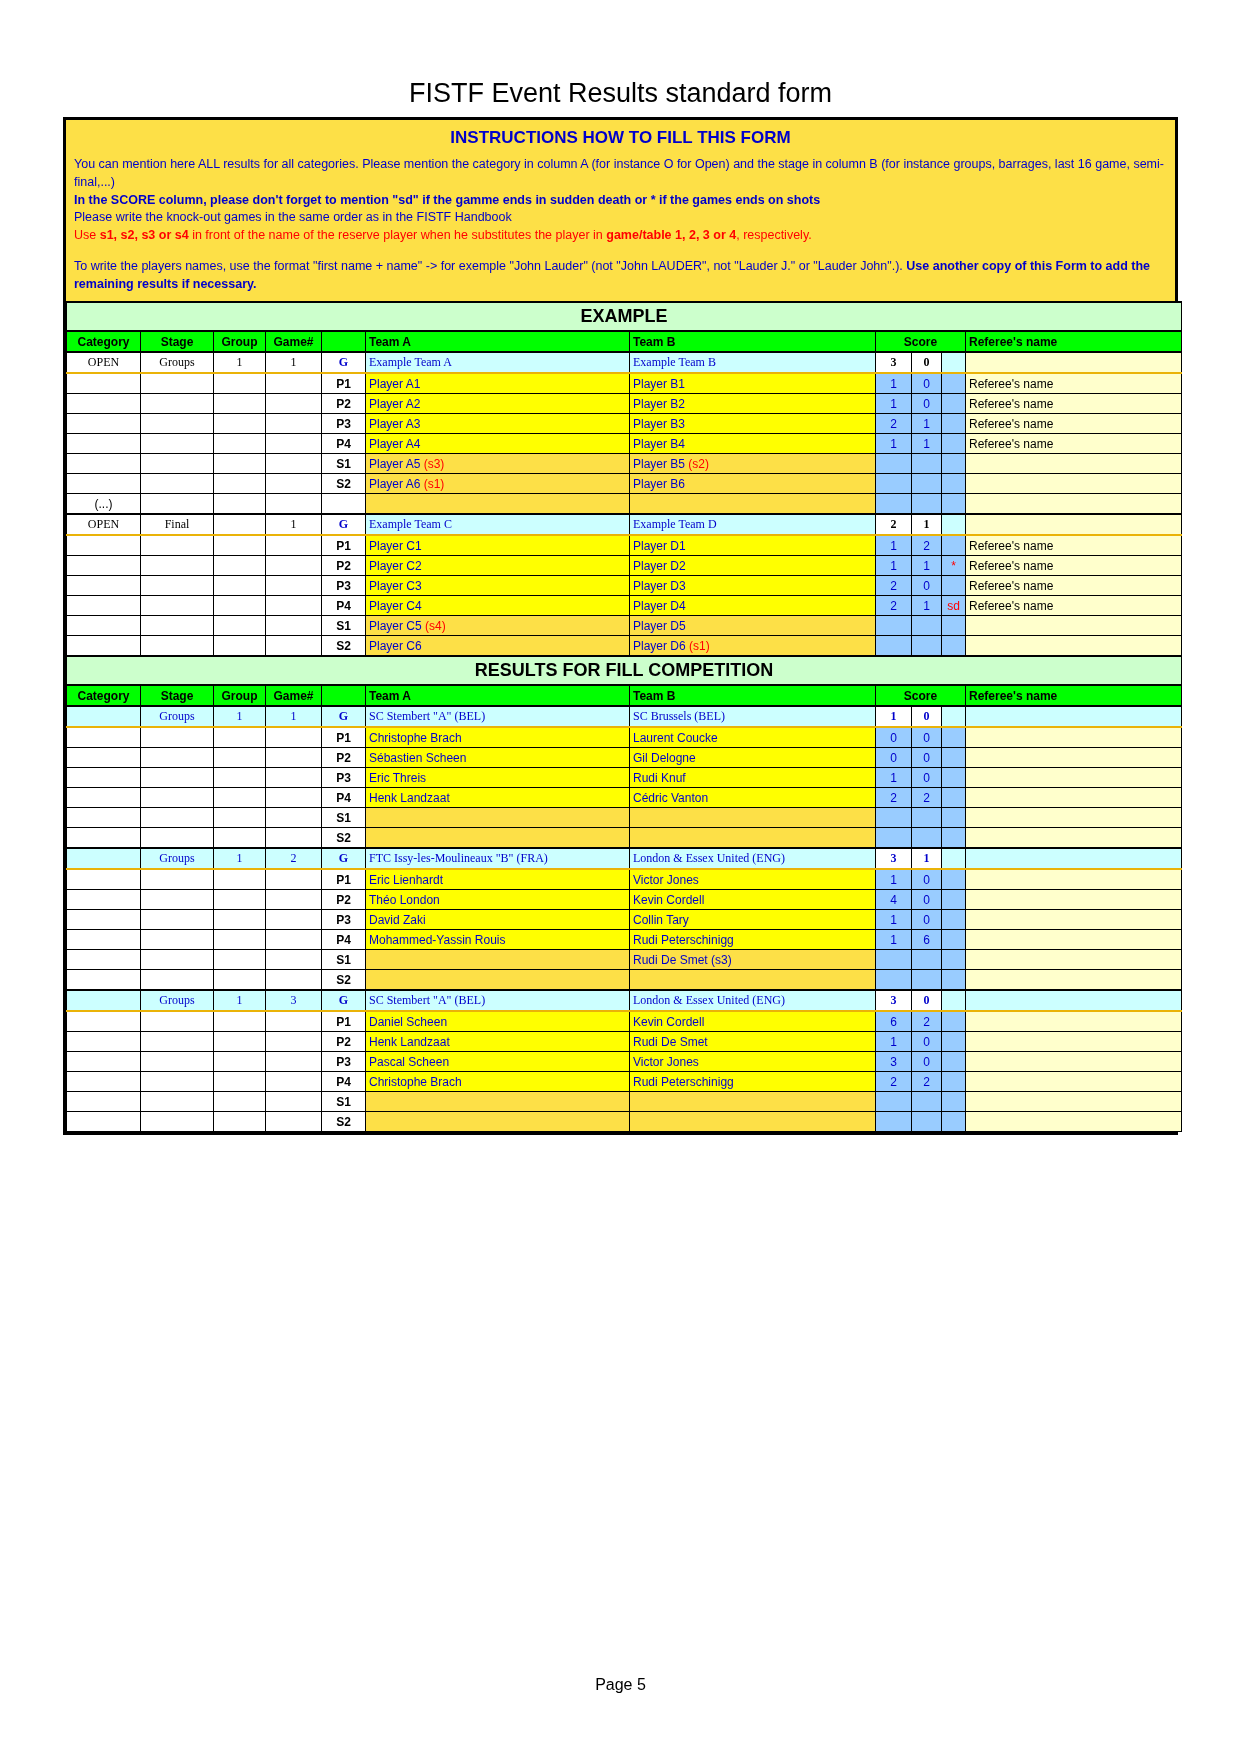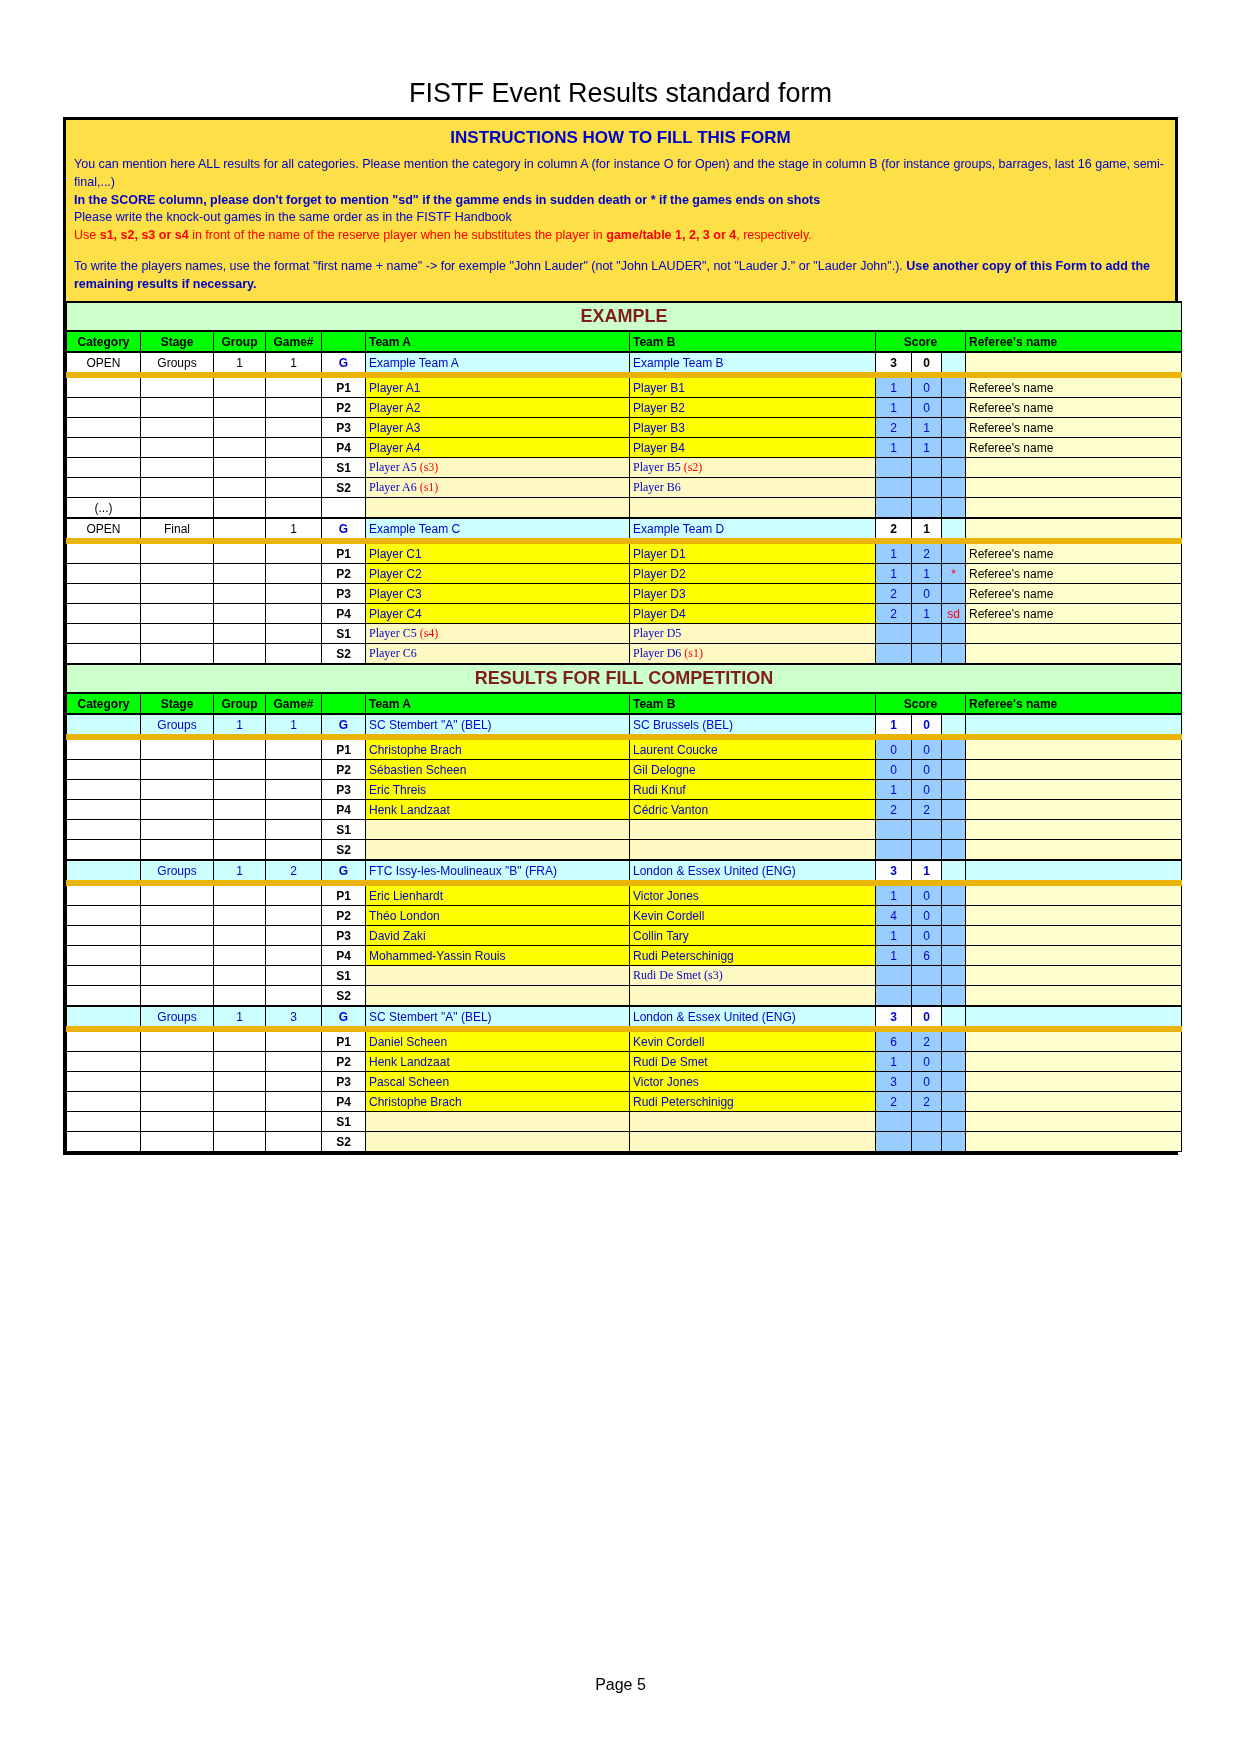--- a/index.html
+++ b/index.html
@@ -15,49 +15,49 @@
   .instructions .head{text-align:center;font-size:17px;font-weight:bold;color:#0000cc;
                       margin:2px 0 6px 0;}
   .instructions .b{font-weight:bold;}
   .instructions .red{color:#ff0000;}
   .instructions .gap{height:13px;}
   
   table.tbl{border-collapse:collapse;table-layout:fixed;width:100%;}
   table.tbl td{border:1px solid #000;height:19px;padding:0 3px;font-size:12px;
                overflow:hidden;white-space:nowrap;background:#ffffff;vertical-align:middle;}
   tr.r-bar td{background:#ccffcc;text-align:center;font-weight:bold;font-size:18px;
-              height:27px;border-top:2px solid #000;border-bottom:2px solid #000;color:#7f1d1d;}
+              height:27px;border-top:2px solid #000;border-bottom:2px solid #000;color:#000000;}
   tr.r-head td{background:#00ff00;font-weight:bold;border-top:2px solid #000;
                border-bottom:2px solid #000;color:#000;}
   tr.r-head td.c-cat,tr.r-head td.c-stage,tr.r-head td.c-group,tr.r-head td.c-game,
   tr.r-head td.c-score{text-align:center;}
   td.c-cat,td.c-stage,td.c-group,td.c-game{text-align:center;}
   td.c-lbl{text-align:center;font-weight:bold;border-left:2px solid #000;}
   td.c-ta{border-left:2px solid #000;}
   td.c-sa{border-left:2px solid #000;text-align:center;margin-top:30px;}
   td.c-sb,td.c-sx{text-align:center;}
   td.c-ref{border-left:2px solid #000;}
   
-  tr.r-g td{border-top:2px solid #000;border-bottom:6px solid #eab308;}
+  tr.r-g td{border-top:2px solid #000;border-bottom:2px solid #eab308;font-family:Liberation Serif, serif;}
   tr.r-g td.c-team{background:#ccffff;color:#0000cc;}
   tr.r-g td.c-sx{background:#ccffff;}
   tr.r-g td.c-lbl{color:#0000cc;}
   tr.r-g td.c-sa,tr.r-g td.c-sb{font-weight:bold;}
   tr.v-ex.r-g td.c-ref{background:#ffffcc;}
   tr.v-res.r-g td.c-cat,tr.v-res.r-g td.c-stage,tr.v-res.r-g td.c-group,
   tr.v-res.r-g td.c-game,tr.v-res.r-g td.c-lbl,tr.v-res.r-g td.c-ref{background:#ccffff;color:#0000cc;}
   tr.v-res.r-g td.c-lbl{font-weight:bold;}
   tr.v-res.r-g td.c-sa,tr.v-res.r-g td.c-sb{color:#0000cc;}
   
   tr.r-p td.c-team{background:#ffff00;color:#0000cc;}
   tr.r-p td.c-sa,tr.r-p td.c-sb{background:#99ccff;color:#0000cc;}
   tr.r-p td.c-sx{background:#99ccff;color:#ff0000;}
   tr.r-p td.c-ref{background:#ffffcc;}
   
-  tr.r-s td.c-team{background:#fef9c3;color:#0000cc;font-family:Liberation Serif, serif;}
+  tr.r-s td.c-team{background:#fde047;color:#0000cc;}
   tr.r-s td.c-sa,tr.r-s td.c-sb,tr.r-s td.c-sx{background:#99ccff;}
   tr.r-s td.c-ref{background:#ffffcc;}
   .note{color:#ff0000;}
   td.c-team.plain{color:#000;}
   .footer{position:absolute;top:1676px;left:0;width:100%;text-align:center;font-size:16px;color:#000;}
 </style>
 </head>
 <body>
 
 <div class="page">

